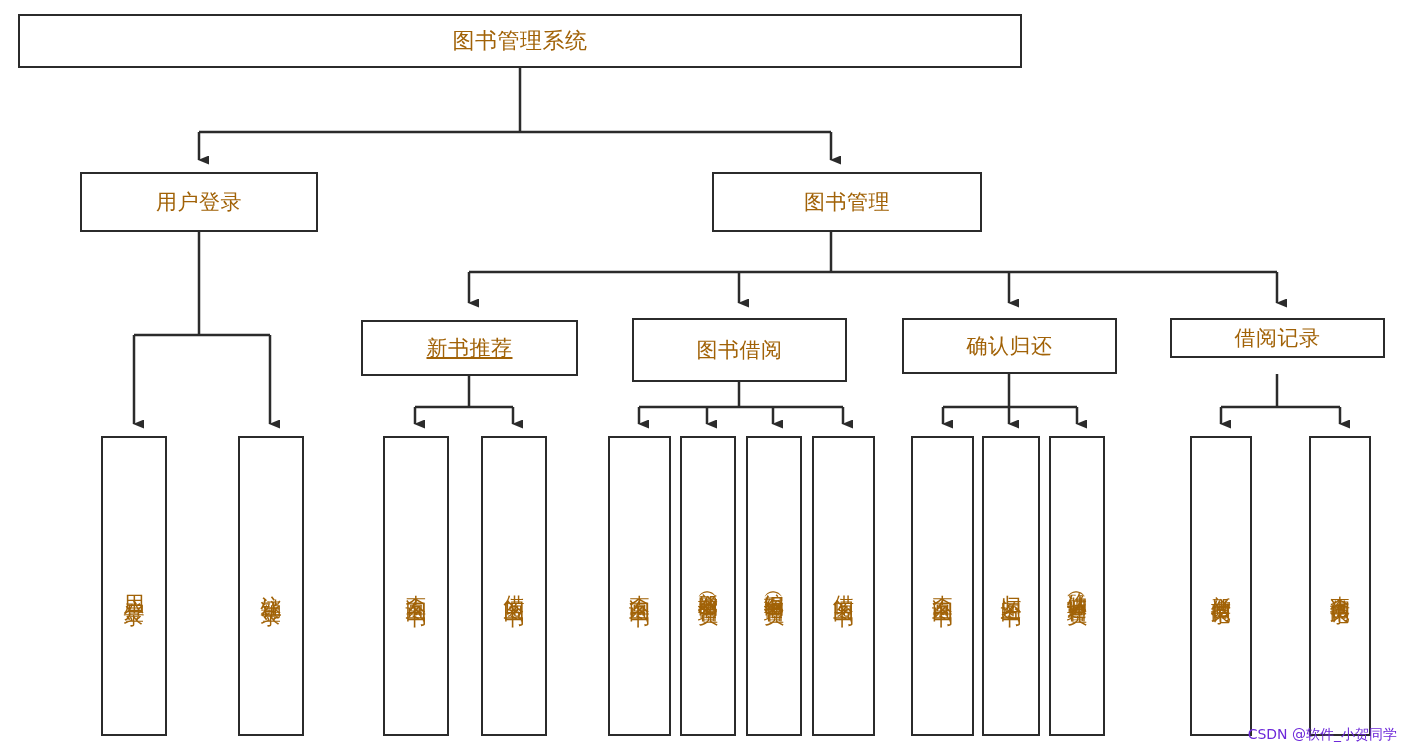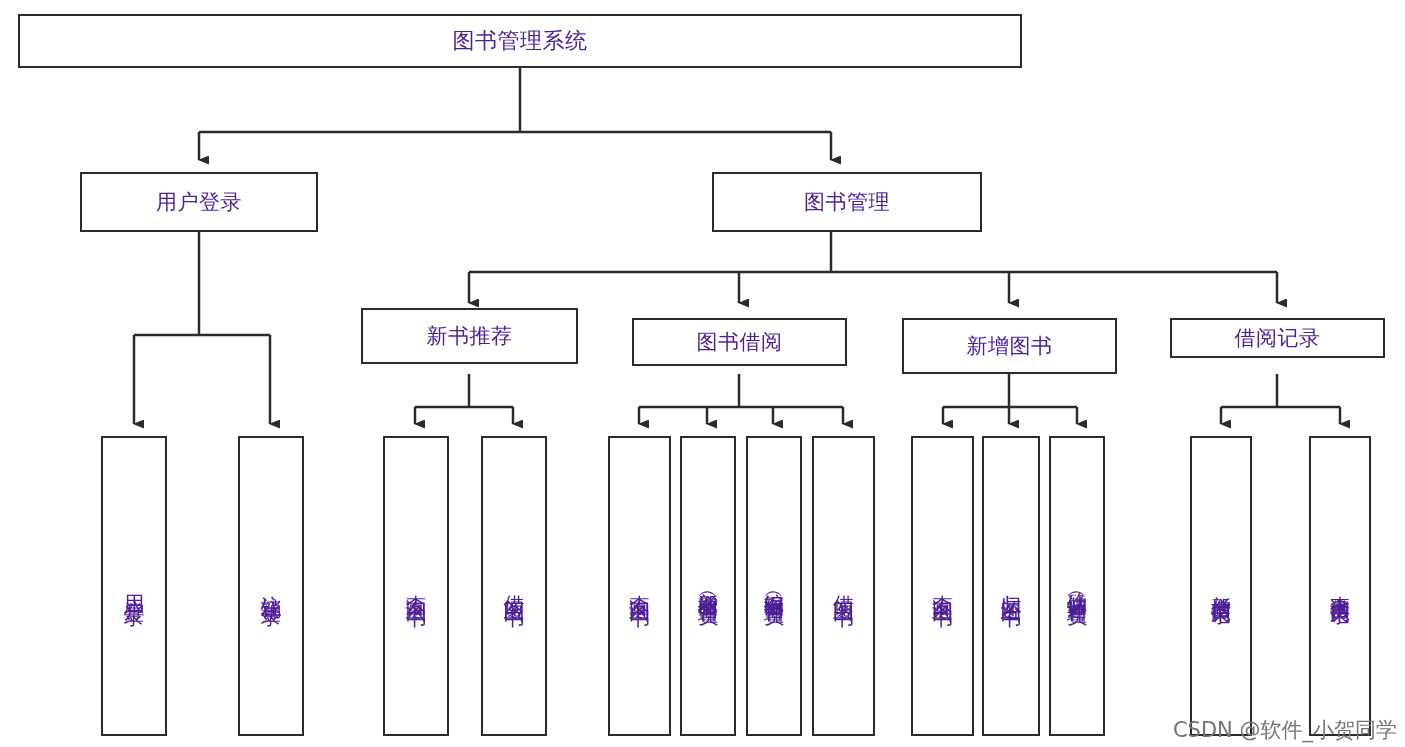--- a/index.html
+++ b/index.html
@@ -26,21 +26,21 @@
     pointer-events: none;
   }
   .node {
     position: absolute;
     box-sizing: border-box;
     border: 2.5px solid #2b2b2b;
     background: #ffffff;
     display: flex;
     align-items: center;
     justify-content: center;
-    color: #4c1d95;
+    color: #a16207;
     line-height: 1.18;
     text-align: center;
     z-index: 2;
   }
   .node .lbl {
     display: block;
   }
   
   .h-node {
     font-size: 21px;
@@ -63,22 +63,22 @@
   .v-node.narrow {
     font-size: 20px;
   }
   .v-node.narrow .lbl {
     letter-spacing: 2px;
   }
   .watermark {
     position: absolute;
     right: 8px;
     bottom: 3px;
-    font-size: 21px;
-    color: #737373;
+    font-size: 14px;
+    color: #6d28d9;
     z-index: 5;
     white-space: nowrap;
     font-family: "DejaVu Sans", "Liberation Sans", sans-serif;
   }
 </style>
 </head>
 <body>
 
 <div id="canvas">
 
@@ -137,30 +137,30 @@
   </div>
 
   <div class="node h-node" style="left:80px; top:172px; width:238px; height:60px;">
     <span class="lbl">用户登录</span>
   </div>
 
   <div class="node h-node" style="left:712px; top:172px; width:270px; height:60px;">
     <span class="lbl">图书管理</span>
   </div>
 
-  <div class="node h-node" style="left:361px; top:308px; width:217px; height:56px;">
+  <div class="node h-node" style="left:361px; top:320px; width:217px; height:56px;text-decoration:underline;">
     <span class="lbl">新书推荐</span>
   </div>
 
-  <div class="node h-node" style="left:632px; top:318px; width:215px; height:48px;">
+  <div class="node h-node" style="left:632px; top:318px; width:215px; height:64px;">
     <span class="lbl">图书借阅</span>
   </div>
 
   <div class="node h-node" style="left:902px; top:318px; width:215px; height:56px;">
-    <span class="lbl">新增图书</span>
+    <span class="lbl">确认归还</span>
   </div>
 
   <div class="node h-node" style="left:1170px; top:318px; width:215px; height:40px;">
     <span class="lbl">借阅记录</span>
   </div>
 
   <div class="node v-node" style="left:101px; top:436px; width:66px; height:300px;">
     <span class="lbl">用户登录</span>
   </div>
 

